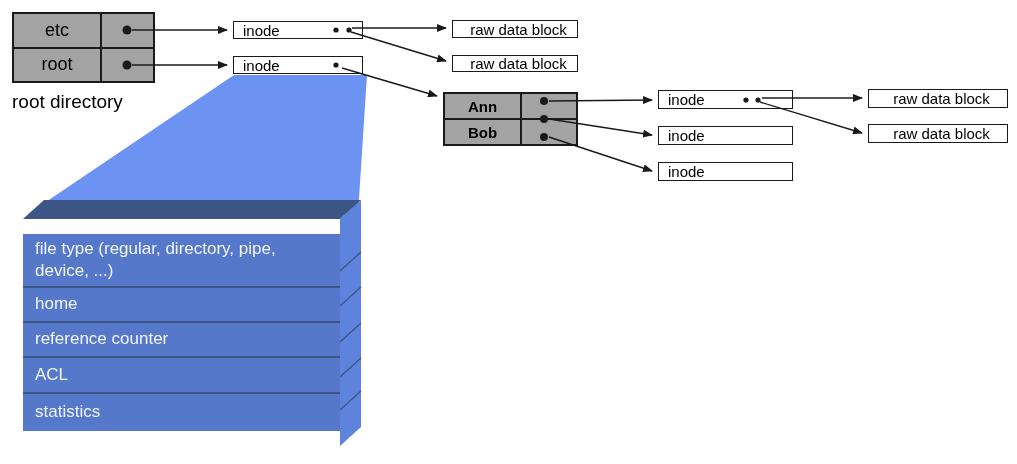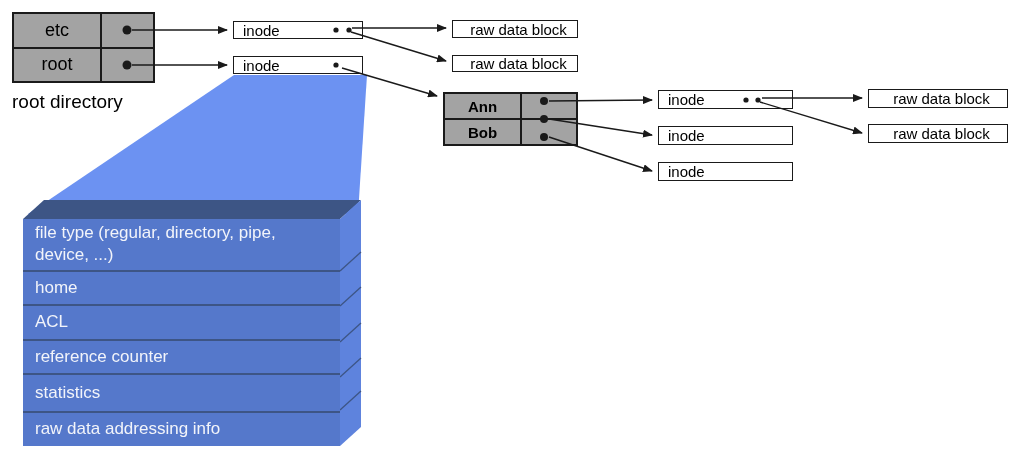--- a/index.html
+++ b/index.html
@@ -98,24 +98,23 @@
   <div class="box pad" style="left:658px;top:90px;width:135px;height:19px;">inode</div>
   <div class="box pad" style="left:658px;top:126px;width:135px;height:19px;">inode</div>
   <div class="box pad" style="left:658px;top:162px;width:135px;height:19px;">inode</div>
 
   <div class="box center" style="left:868px;top:89px;width:140px;height:19px;">raw data block</div>
   <div class="box center" style="left:868px;top:124px;width:140px;height:19px;">raw data block</div>
 
   <div id="slab-stack">
     <div class="slab-row" style="height:52px;">file type (regular, directory, pipe, device, ...)</div>
     <div class="slab-row" style="height:35px;">home</div>
+    <div class="slab-row" style="height:35px;">reference counter</div>
     <div class="slab-row" style="height:36px;">ACL</div>
-    <div class="slab-row" style="height:35px;">reference counter</div>
     <div class="slab-row" style="height:39px;">statistics</div>
-    <div class="slab-row" style="height:36px;">raw data addressing info</div>
   </div>
 
   <svg class="layer" width="1017" height="464" viewBox="0 0 1017 464">
     <defs>
       <marker id="ah" viewBox="0 0 10 8" markerWidth="10" markerHeight="8" refX="9" refY="4" orient="auto" markerUnits="userSpaceOnUse">
         <path d="M0,0 L10,4 L0,8 Z" fill="#1a1a1a"></path>
       </marker>
     </defs>
 
     <g fill="#1a1a1a">

